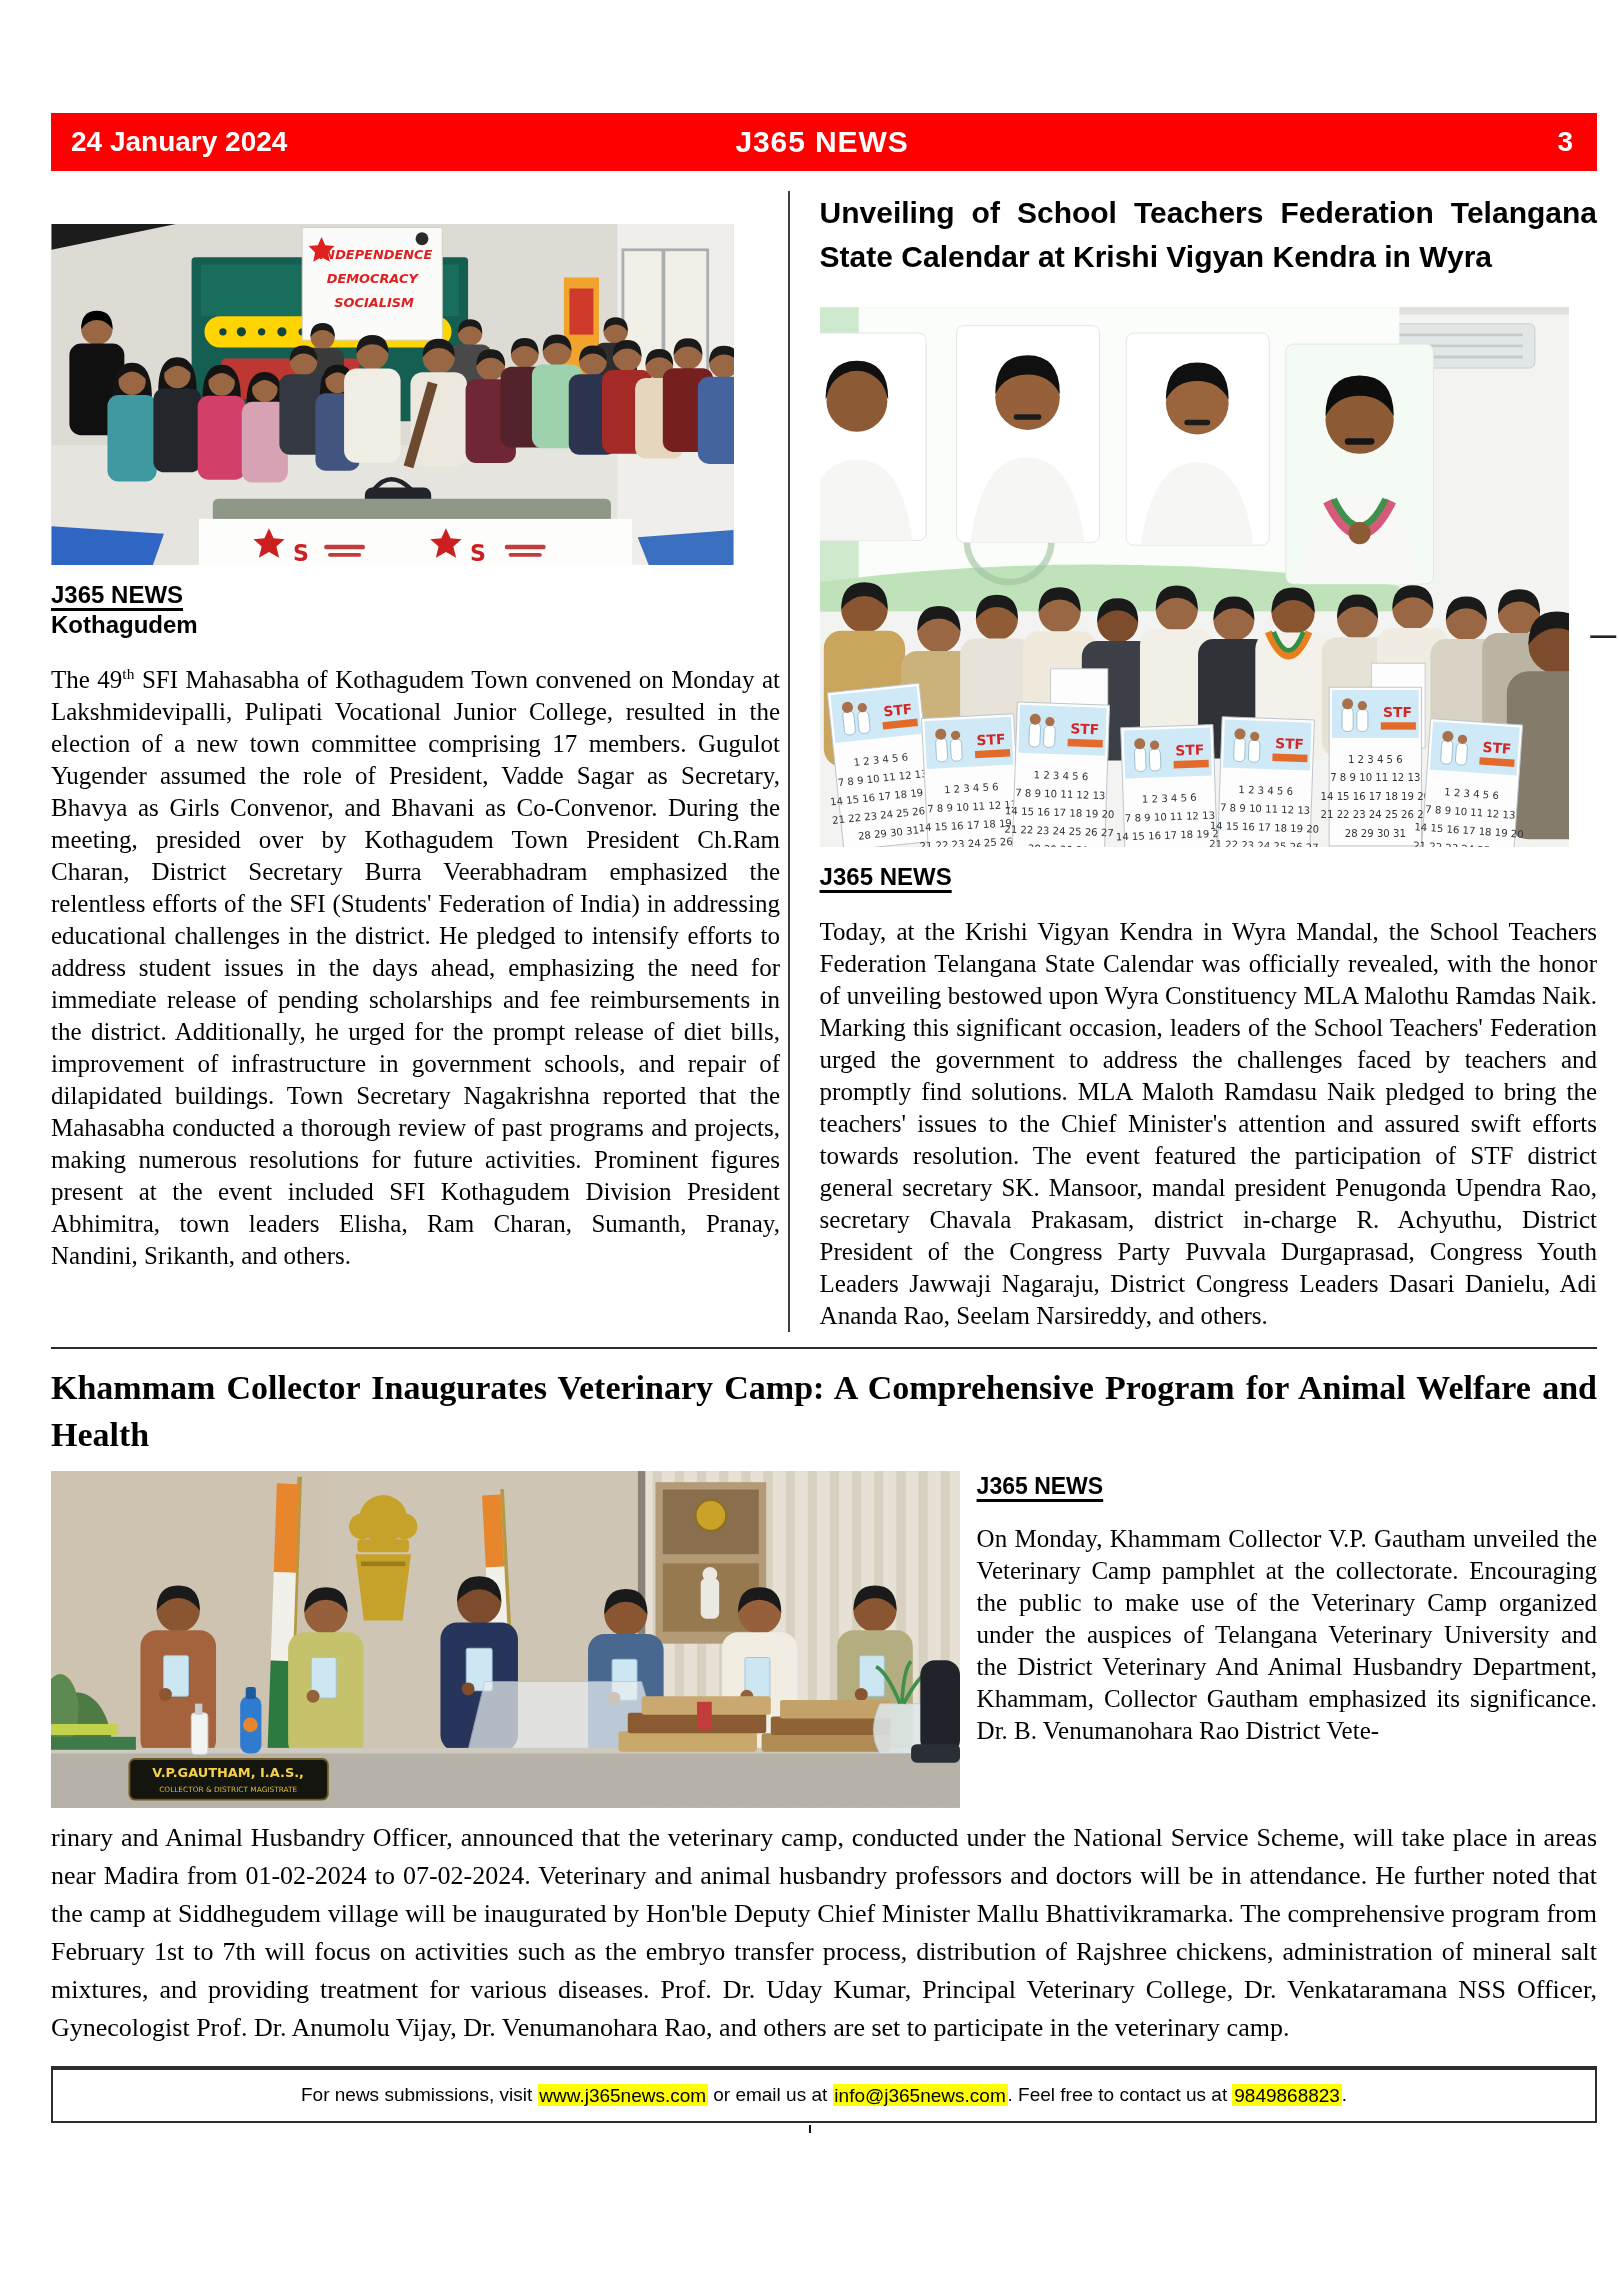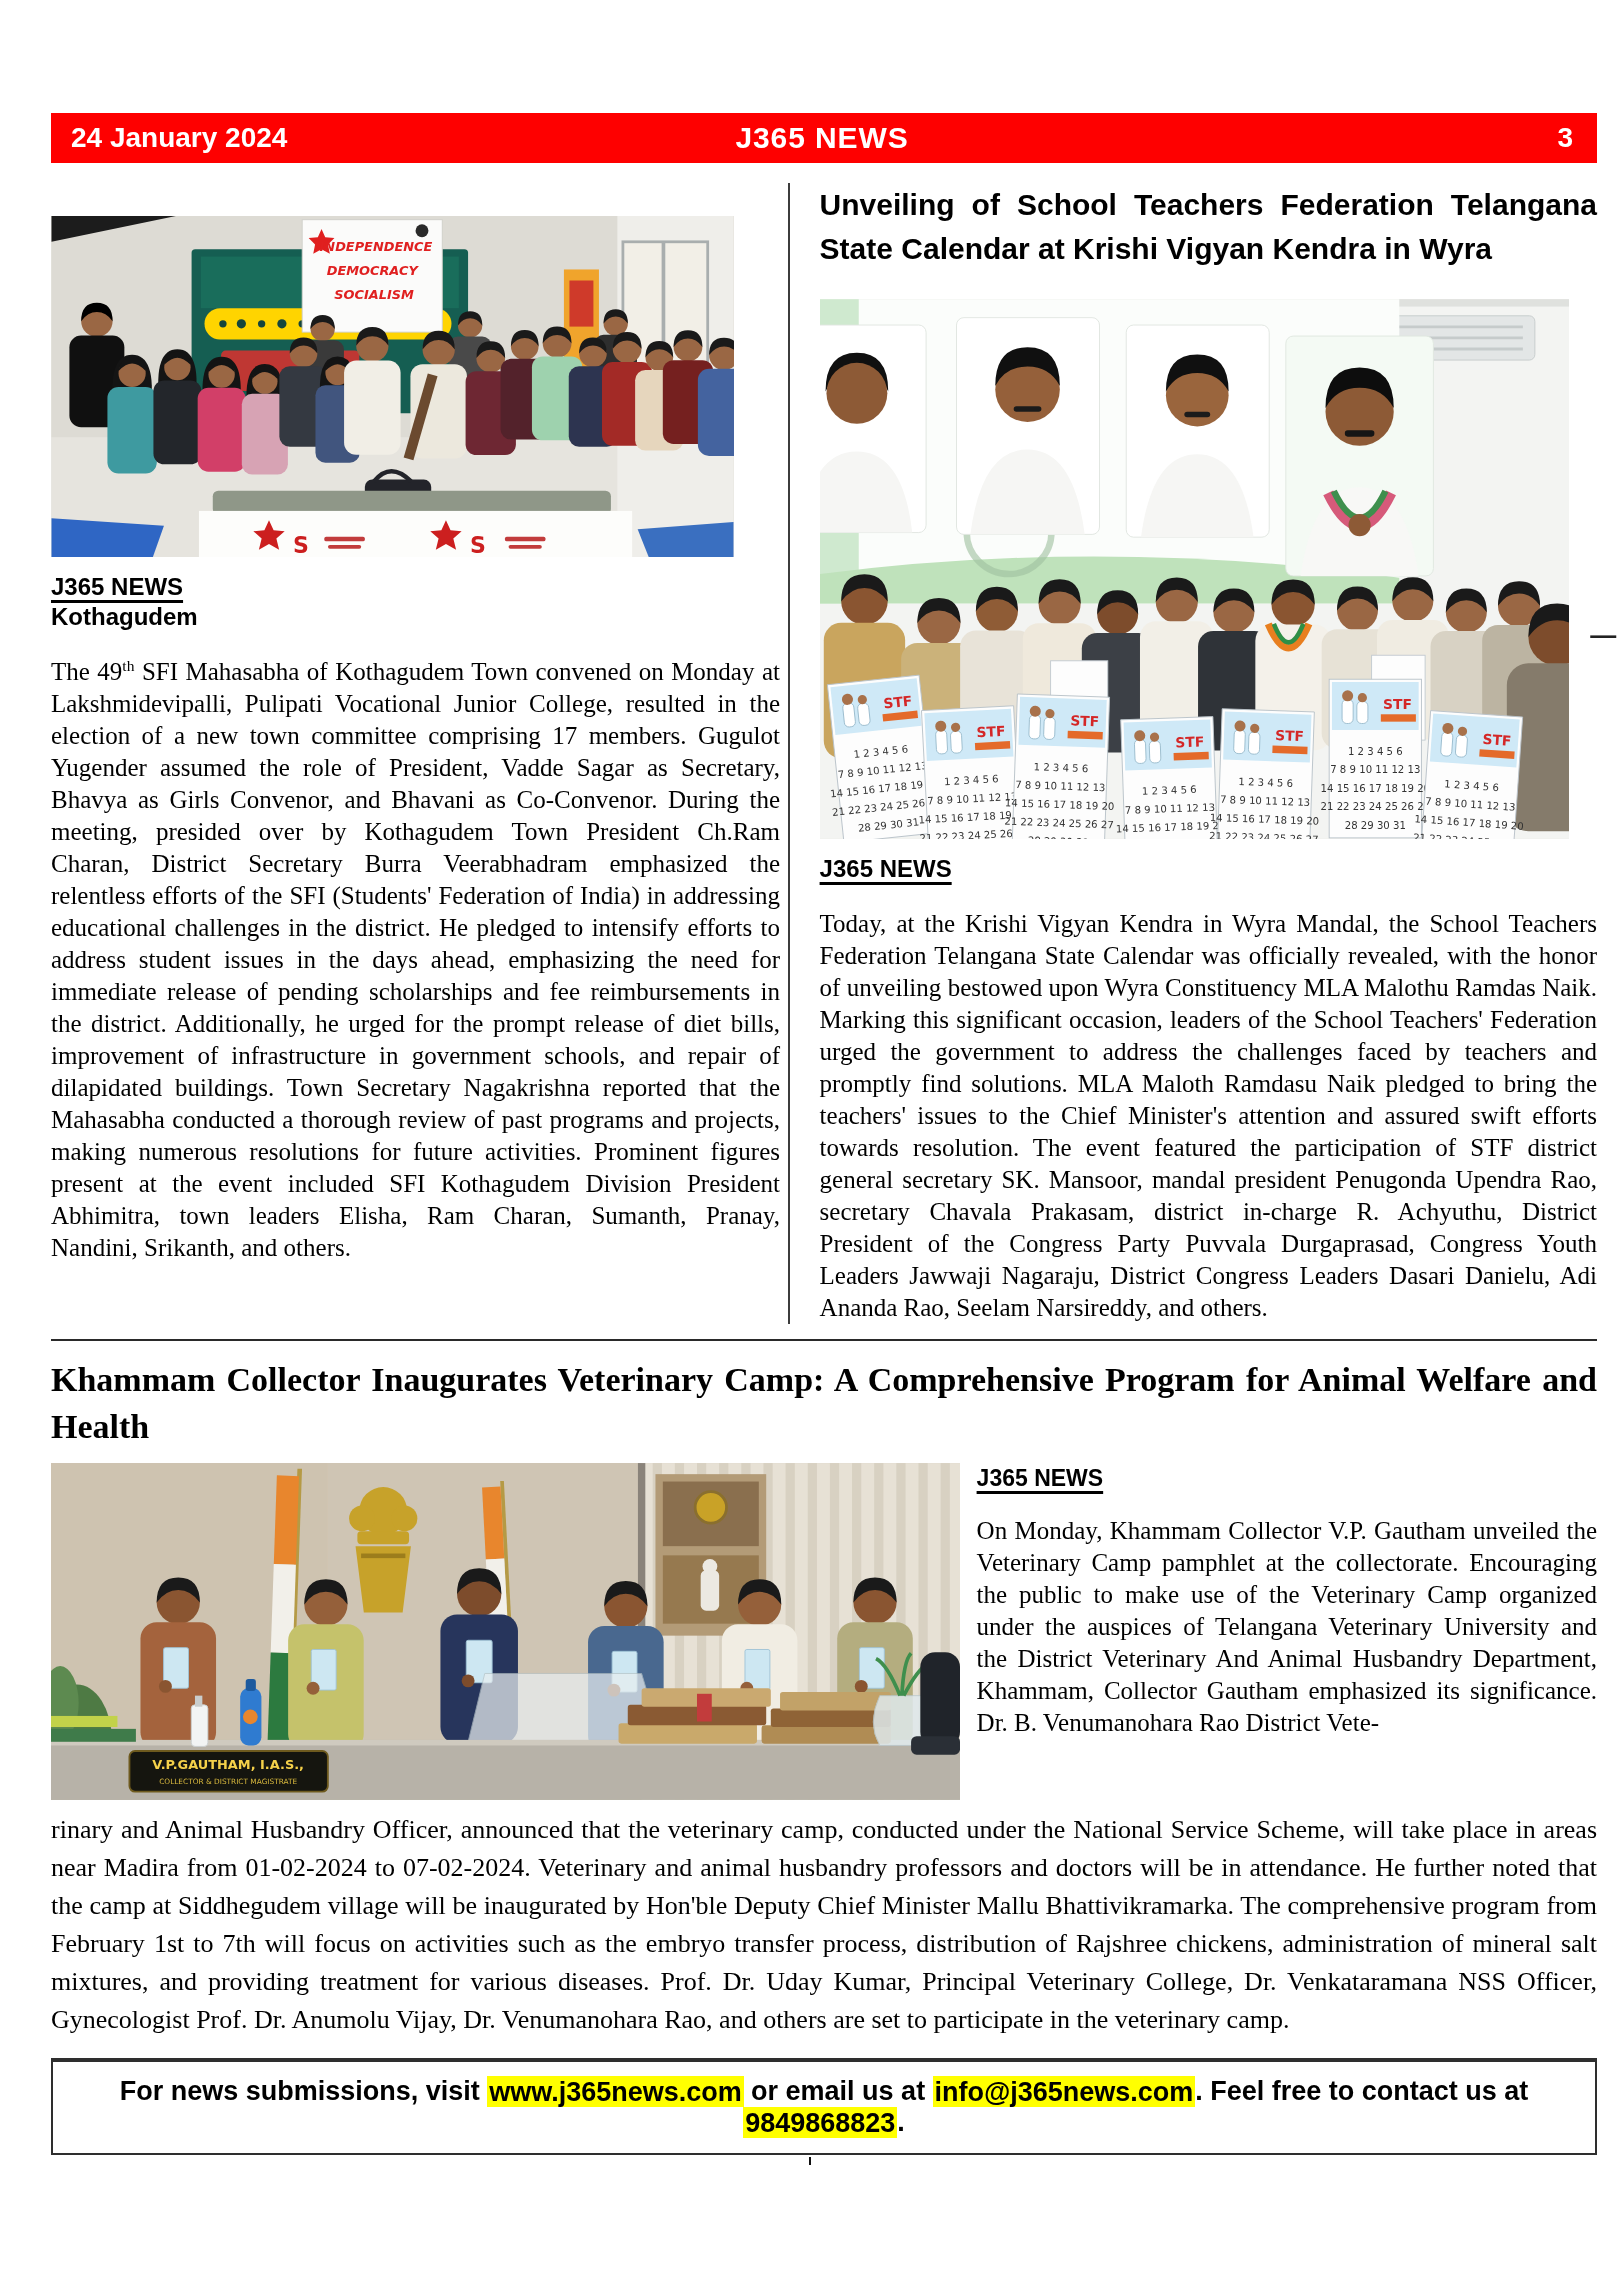--- a/index.html
+++ b/index.html
@@ -1,18 +1,18 @@
 <!DOCTYPE html>
 <html style="font-size:14.8px"><head>
 <meta charset="utf-8">
 <style>
   html,body{margin:0;padding:0;}
   body{width:1620px;height:2290px;background:#ffffff;position:relative;overflow:hidden;
        font-family:"Liberation Sans",sans-serif;color:#000;}
-  .topbar{margin:113px 23px 0 51px;height:50px;background:#fe0000;color:#fff;
+  .topbar{margin:113px 23px 0 51px;height:58px;background:#fe0000;color:#fff;
           display:flex;align-items:center;font-weight:bold;}
   .topbar .tb-left{flex:1;font-size:28px;padding-left:20px;}
   .topbar .tb-center{font-size:30px;letter-spacing:0.9px;}
   .topbar .tb-right{flex:1;text-align:right;font-size:28px;padding-right:24px;}
   .columns{display:flex;margin:20px 23px 0 51px;align-items:stretch;}
   .col-left{width:729px;}
   .col-divider{width:1.8px;background:#3c3c3c;margin-left:8.3px;margin-right:29.5px;}
   .col-right{flex:1;}
   .article-title{font-size:30px;line-height:44px;font-weight:bold;margin:0;text-align:justify;}
   .photo{display:block;margin-top:33px;background:#e8e8e4;}
@@ -27,21 +27,21 @@
   .bottom-title{font-family:"Liberation Serif",serif;font-weight:bold;font-size:34px;line-height:47px;
                 margin:14.8px 23px 0 51px;text-align:justify;}
   .bottom-flex{display:flex;margin:13px 23px 0 51px;}
   .bottom-photo{width:909px;height:337px;background:#d8cdbb;display:block;}
   .bottom-right{flex:1;margin-left:16.6px;}
   .bottom-right .byline{margin-top:0;font-size:23px;}
   .bottom-right .body-text{margin-top:22px;}
   .continuation{font-family:"Liberation Serif",serif;font-size:26px;line-height:38px;
                 text-align:justify;margin:11px 23px 0 51px;}
   .footer-box{margin:18.5px 23px 0 51px;border:2.8px solid #2e2e2e;border-top-width:4.6px;
-              text-align:center;font-weight:bold;font-size:27px;padding:14.8px 7.4px;}
+              text-align:center;font-weight:normal;font-size:19px;padding:14.8px 7.4px;}
   .hl{background:#ffff00;padding:0.9px 1.8px;}
   .footer-tick{width:1.8px;height:8.3px;background:#111;margin:1.8px auto 0;}
   .edge-dash{position:absolute;right:3.7px;top:620px;font-size:26px;color:#222;font-weight:bold;}
   svg text{font-family:"DejaVu Sans",sans-serif;}
 </style>
 </head>
 <body>
 
 <header class="topbar">
   <div class="tb-left">24 January 2024</div>

